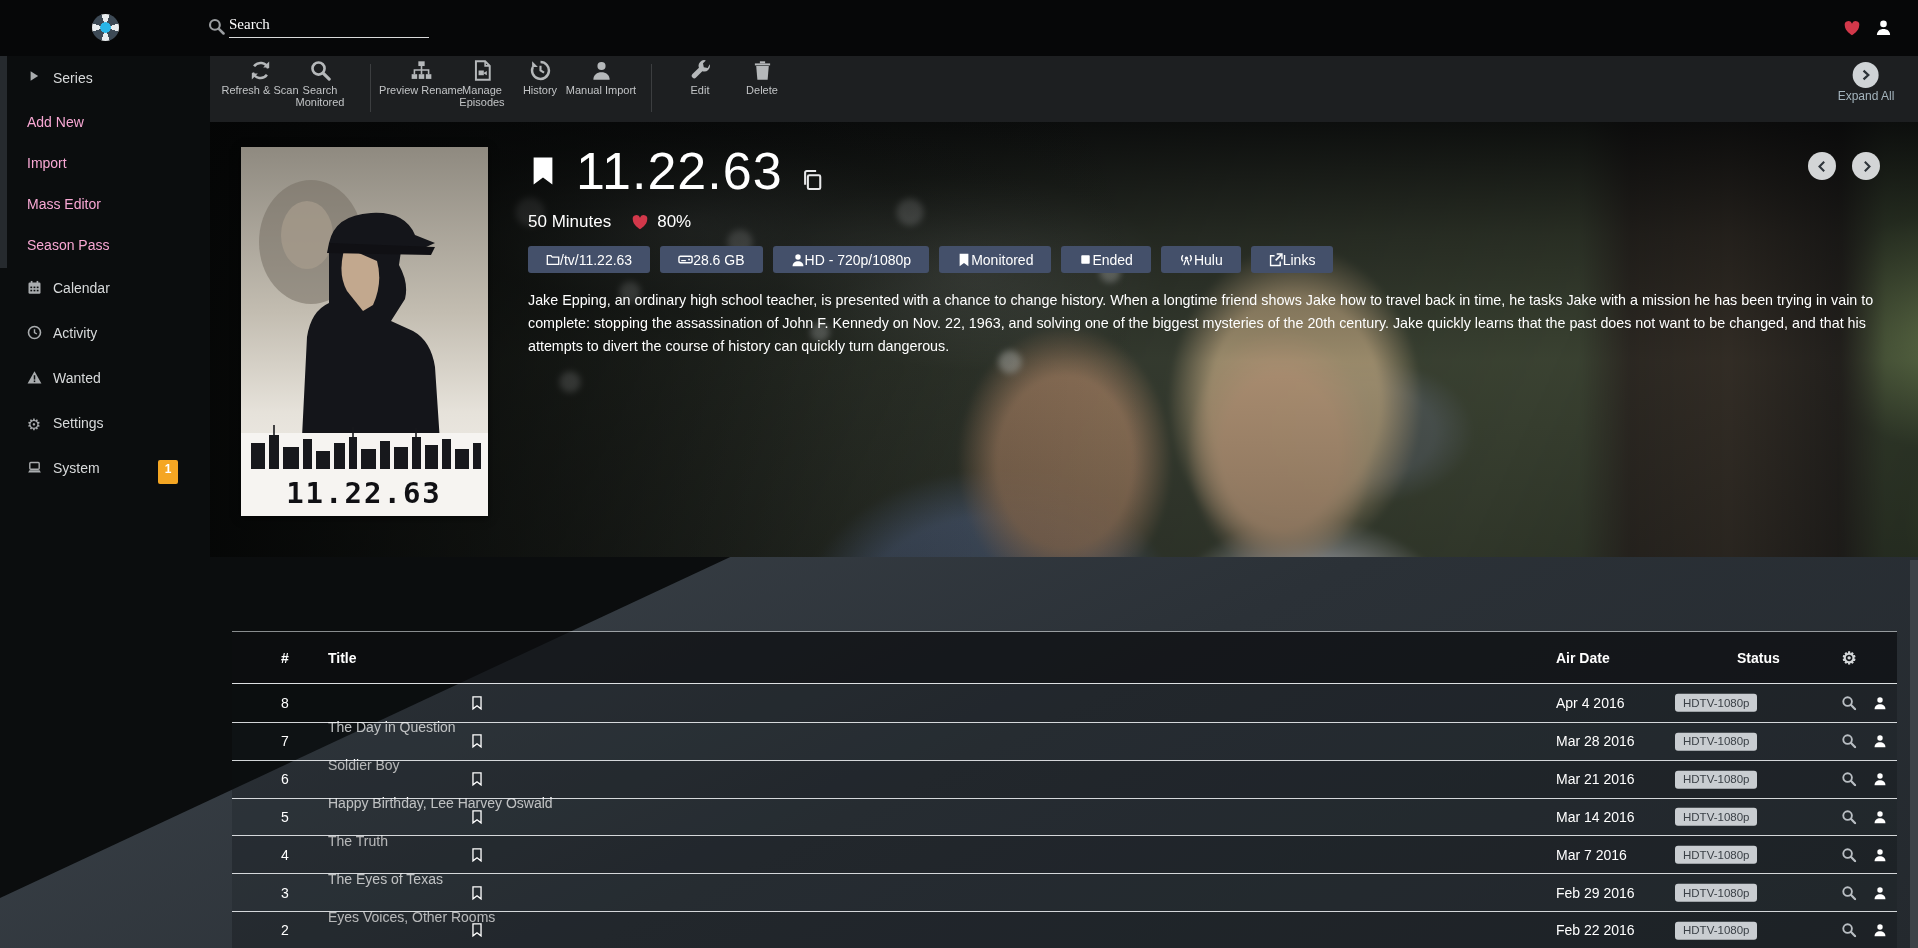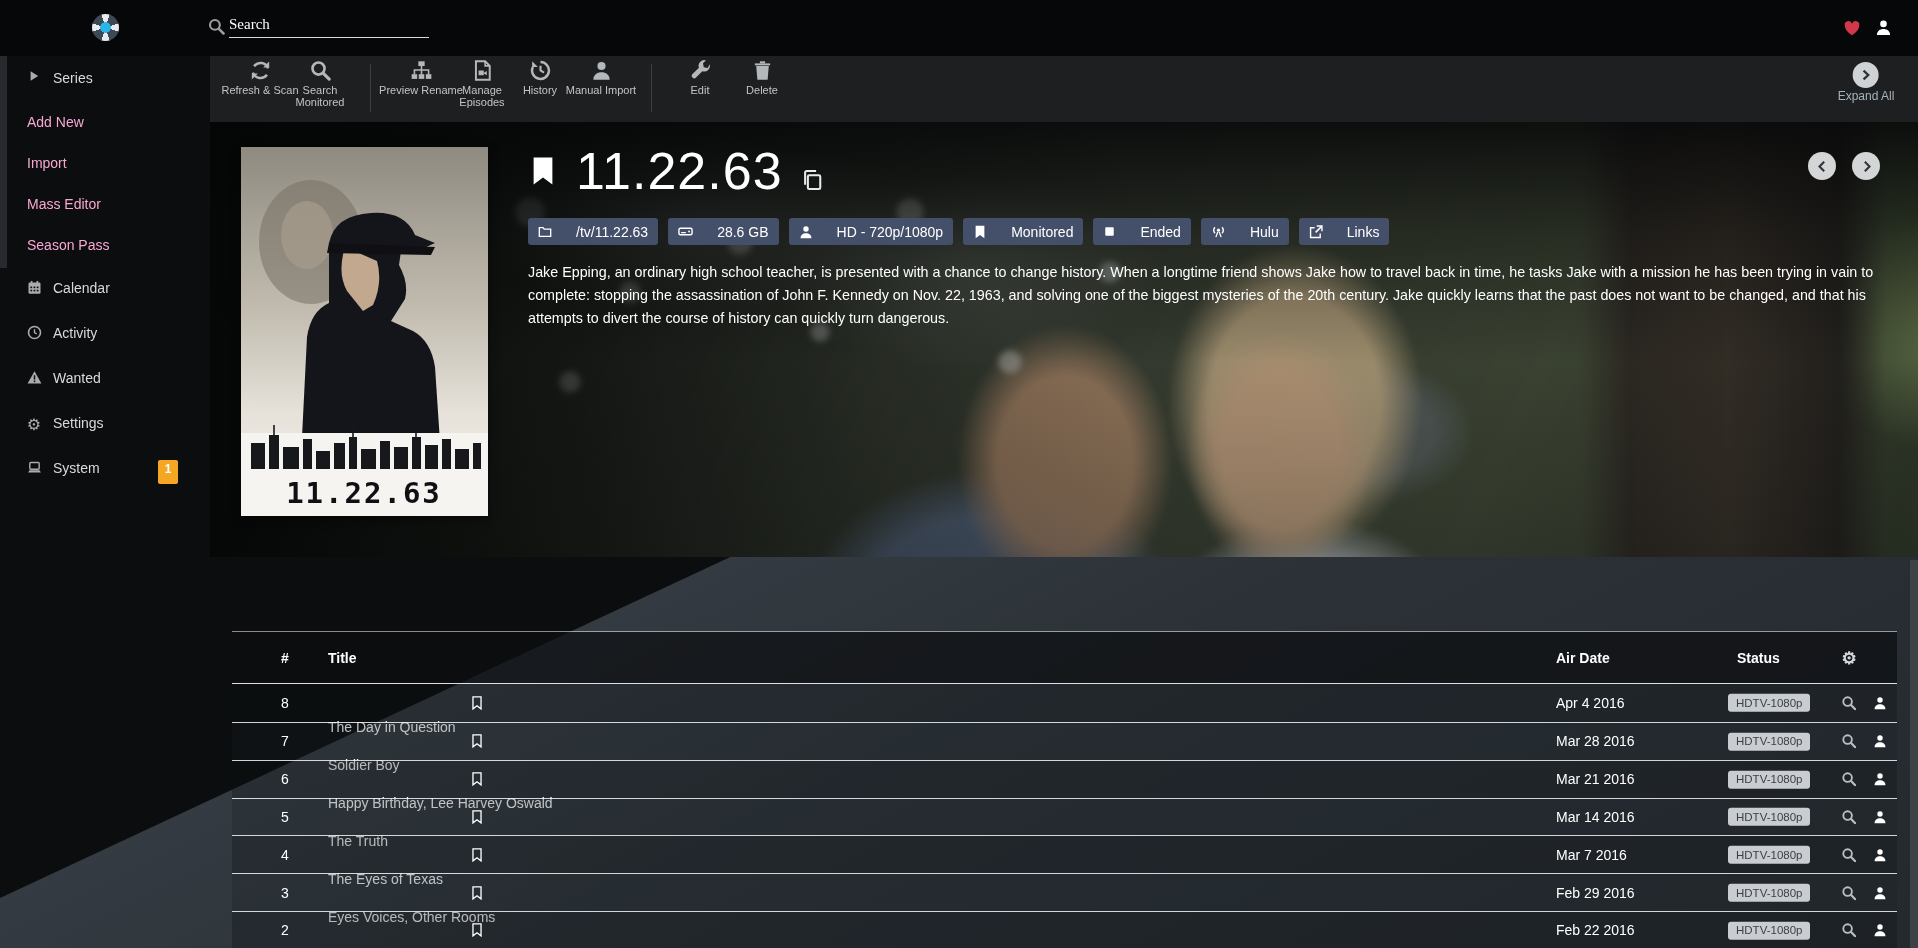--- a/index.html
+++ b/index.html
@@ -81,21 +81,21 @@
   
   #poster { position:absolute; left:241px; top:147px; width:247px; height:369px; z-index:2;
     box-shadow:0 2px 8px rgba(0,0,0,.6); }
 
   
   #details { position:absolute; left:528px; top:138px; width:1370px; z-index:2; color:#fff; }
   #title-row { display:flex; align-items:center; gap:18px; height:66px; }
   #series-title { font-size:52px; font-weight:300; letter-spacing:1px; line-height:60px; }
   #runtime-row { display:flex; align-items:center; gap:8px; margin-top:8px; font-size:17px; }
   #badges-row { display:flex; gap:10px; margin-top:14px; }
-  .info-badge { display:flex; align-items:center; gap:24px; height:27px; padding:0 10px;
+  .info-badge { display:flex; align-items:center; gap:0; height:27px; padding:0 18px;
     background:#44506a; border-radius:3px; font-size:14px; color:#fff; cursor:pointer; white-space:nowrap; }
   #overview { margin-top:16px; font-size:14.3px; line-height:23px; color:#fff; width:1368px; }
   .nav-circle { position:absolute; top:152px; width:28px; height:28px; border-radius:50%;
     background:rgba(228,230,231,.92); display:flex; align-items:center; justify-content:center;
     cursor:pointer; z-index:2; }
 
   
   #season-header { position:absolute; left:232px; top:570px; width:1665px; height:48px; z-index:2;
     background:rgba(16,18,21,.78); display:flex; align-items:center; color:#fff; }
   #season-title { font-size:21px; font-weight:500; margin-left:40px; }
@@ -107,21 +107,21 @@
   
   #ep-table { position:absolute; left:232px; top:631px; width:1665px; z-index:2; color:#fff;
     border-top:1px solid rgba(242,245,247,.55); }
   #ep-head { position:relative; height:52px; background:rgba(12,14,16,.72);
     border-bottom:1px solid rgba(244,247,249,.9); font-weight:bold; font-size:14px; }
   .cell { position:absolute; top:50%; transform:translateY(-50%); white-space:nowrap; }
   .c-book { left:245px; transform:translate(-50%,-50%); }
   .c-num  { left:53px;  transform:translate(-50%,-50%); }
   .c-title{ left:96px; }
   .c-air  { left:1324px; }
-  .c-status{ left:1474px;padding-left:22px; }
+  .c-status{ left:1421px;padding-left:22px; }
   .c-status-h{ left:1505px; }
   .c-gear { left:1617px; transform:translate(-50%,-50%); }
   .c-search{ left:1617px; transform:translate(-50%,-50%); }
   .c-user { left:1648px; transform:translate(-50%,-50%); }
   .ep-row { position:relative; height:37.85px; font-size:14px;
     border-top:1px solid rgba(244,247,249,.85); background:rgba(14,17,20,.30); }
   .ep-row:first-child { border-top:none; }
   .ep-row.alt { background:rgba(26,31,36,.28); }
   .ep-row .c-title { font-weight:500;margin-top:24px; }
   .status-pill { display:inline-block; background:#c9cdd1; color:#3b4147; font-size:11.5px;
@@ -478,20 +478,27 @@
   <div id="details">
     <div id="title-row">
       <svg width="30" height="44" viewBox="0 0 16 16" color="#fff">
           <use href="#i-bookmark"></use>
         </svg>
       <span id="series-title">11.22.63</span>
       <svg width="22" height="22" color="#e8e9ea" style="margin-top:18px">
           <use href="#i-copy"></use>
         </svg>
     </div>
+    <div id="runtime-row">
+      <span>50 Minutes</span>
+      <svg width="18" height="18" color="#d2384a" style="margin-left:12px">
+          <use href="#i-heart"></use>
+        </svg>
+      <span>80%</span>
+    </div>
     <div id="badges-row">
       <span class="info-badge">
           <svg width="14" height="14">
             <use href="#i-folder"></use>
           </svg>
           <span>/tv/11.22.63</span>
         </span>
       <span class="info-badge">
           <svg width="15" height="15">
             <use href="#i-drive"></use>

